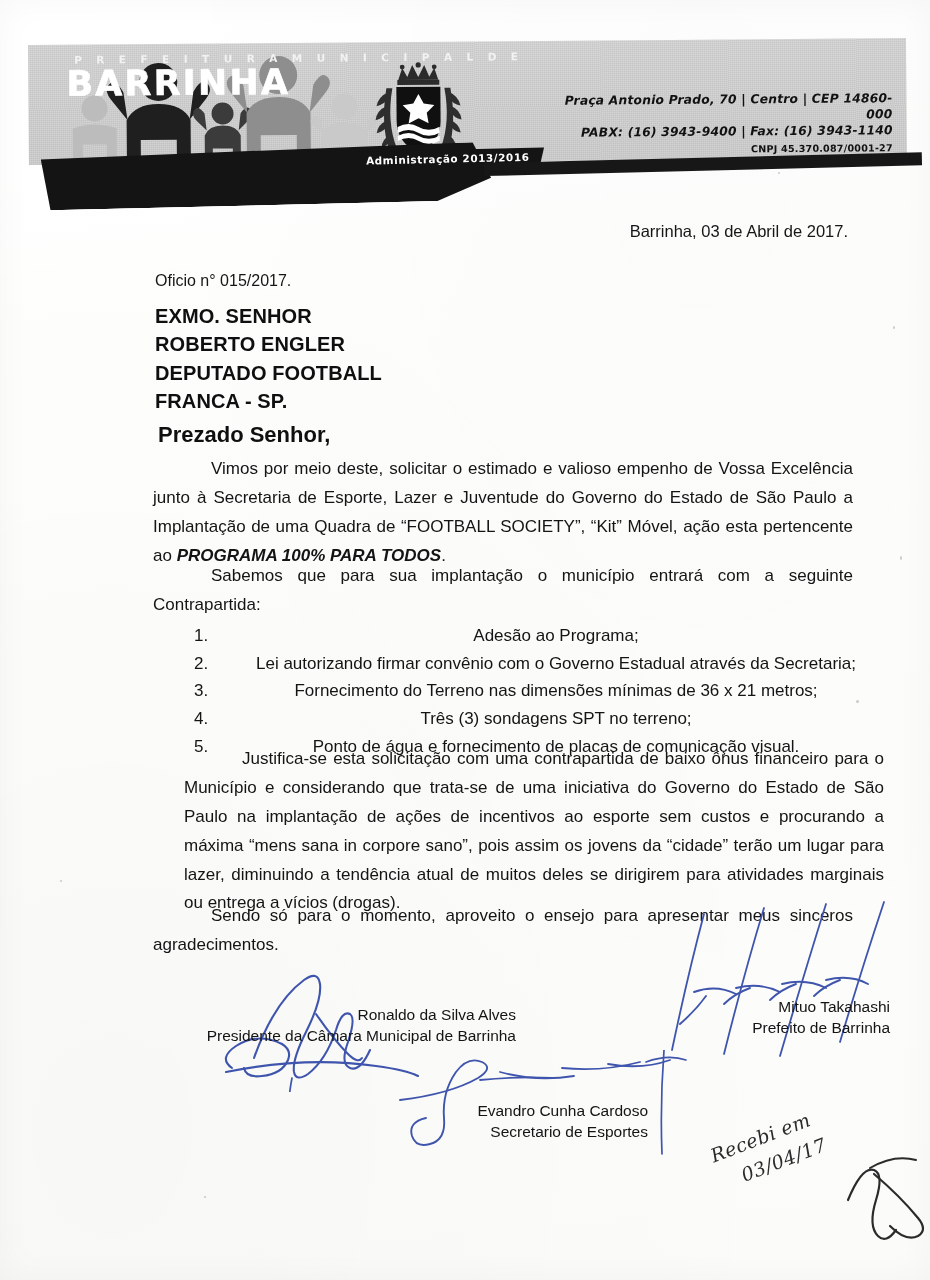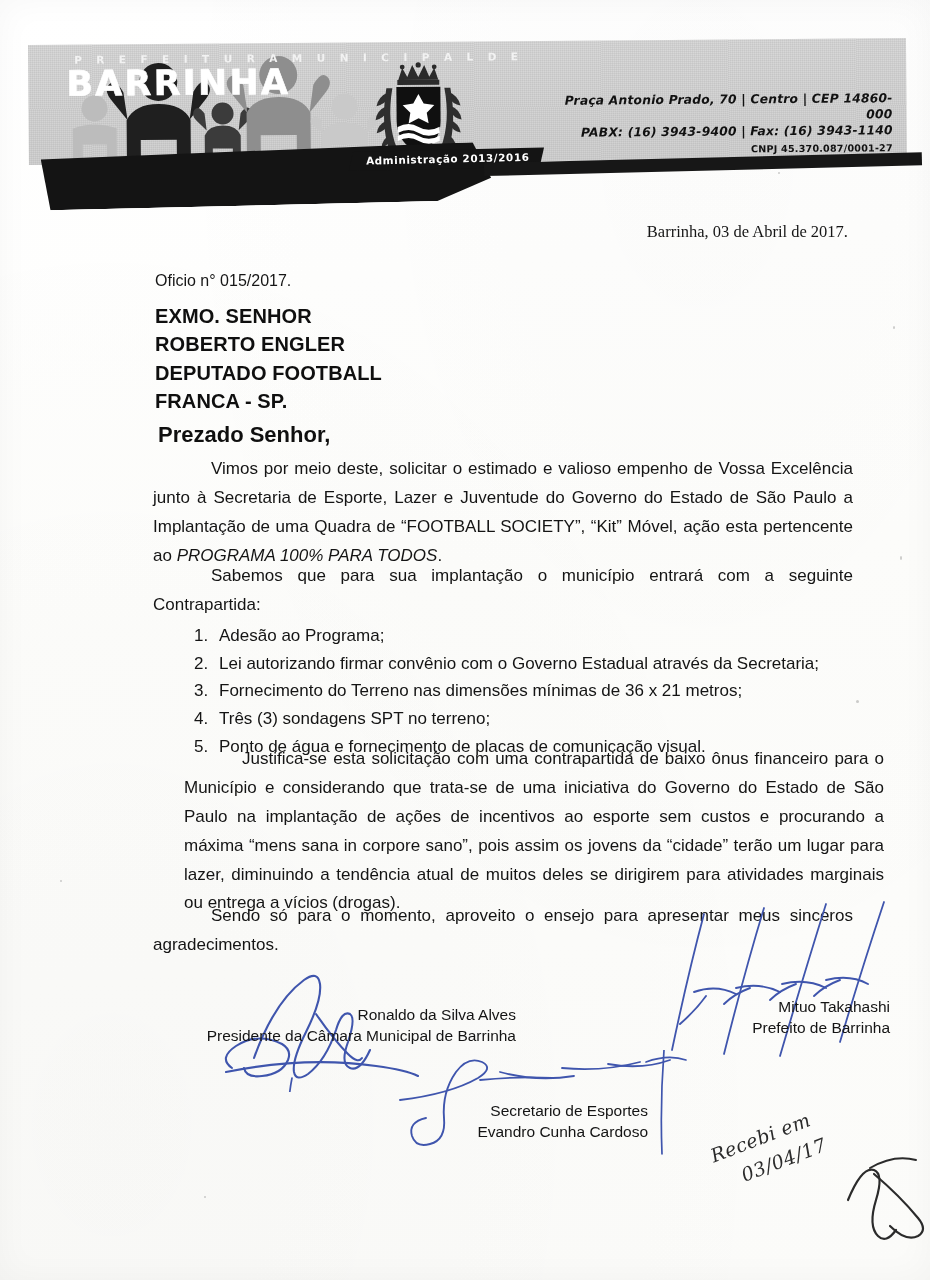--- a/index.html
+++ b/index.html
@@ -154,21 +154,21 @@
     background: #171717;
     transform: rotate(-0.95deg);
   }
 
   
   .date-line {
     position: absolute;
     right: 82px;
     top: 222px;
     font-size: 16.5px;
-    font-family: Liberation Serif, serif;
+    font-family: Liberation Sans, sans-serif;
     color: #161616;
   }
   .oficio {
     position: absolute;
     left: 155px;
     top: 272px;
     font-size: 16px;
     color: #161616;
   }
   .recipient {
@@ -193,40 +193,40 @@
   .para {
     position: absolute;
     left: 153px;
     width: 700px;
     font-size: 17px;
     line-height: 1.70;
     text-align: justify;
     color: #141414;
   }
   .para .indent { display: inline-block; width: 58px; }
-  .para b { font-weight: 400; }
+  .para b { font-weight: 700; }
   .para i { font-style: italic; }
 
   .p1 { top: 455px; }
   .p2 { top: 562px; }
   .p3 { top: 745px; margin-left: 31px; }
   .p4 { top: 902px; }
 
   .contrapartida-list {
     position: absolute;
     left: 185px;
     top: 622px;
     width: 680px;
     margin: 0;
     padding: 0 0 0 28px;
     font-size: 17px;
     line-height: 1.63;
     color: #141414;
   }
-  .contrapartida-list li { padding-left: 6px; }
+  .contrapartida-list li { padding-left: 6px; text-align: center; }
 
   
   .sig-block {
     position: absolute;
     text-align: right;
     font-size: 15.5px;
     line-height: 1.38;
     color: #141414;
   }
   .sig-left  { left: 186px;  top: 1004px; width: 330px; }
@@ -423,22 +423,22 @@
   <svg class="ink" style="left:396px; top:1050px;" width="300" height="110" viewBox="0 0 300 110">
     <path class="pen-ink" stroke-width="1.9" d="M4 50 q50 -6 78 -22 q16 -10 4 -16 q-14 -6 -26 10 q-14 20 -12 46 q2 22 -14 26 q-14 4 -18 -8 q-4 -14 14 -18"></path>
     <path class="pen-ink" stroke-width="1.8" d="M84 30 q40 -4 72 -2"></path>
     <path class="pen-ink" stroke-width="1.8" d="M104 22 q36 10 74 4"></path>
     <path class="pen-ink" stroke-width="1.8" d="M166 18 q40 4 78 -6"></path>
     <path class="pen-ink" stroke-width="1.8" d="M212 14 q34 6 62 -4"></path>
     <path class="pen-ink" stroke-width="1.7" d="M268 0 q-4 54 -2 104"></path>
     <path class="pen-ink" stroke-width="1.7" d="M250 12 q22 -8 40 -2"></path>
   </svg>
   <div class="sig-block sig-mid">
+    <div>Evandro Cunha Cardoso</div>
     <div>Secretario de Esportes</div>
-    <div>Evandro Cunha Cardoso</div>
   </div>
 
   <div class="handwritten">
     <span>Recebi em</span>
     <span class="dt">03/04/17</span>
   </div>
 
   <svg class="ink" style="left:840px; top:1140px;" width="92" height="130" viewBox="0 0 92 130">
     <path class="pen-dark" stroke-width="2.2" d="M8 60 q14 -34 26 -30 q10 4 2 30 q-8 26 2 36 q8 8 18 -6"></path>
     <path class="pen-dark" stroke-width="2.2" d="M34 34 q26 22 44 44 q10 12 0 18 q-12 6 -28 -10"></path>

